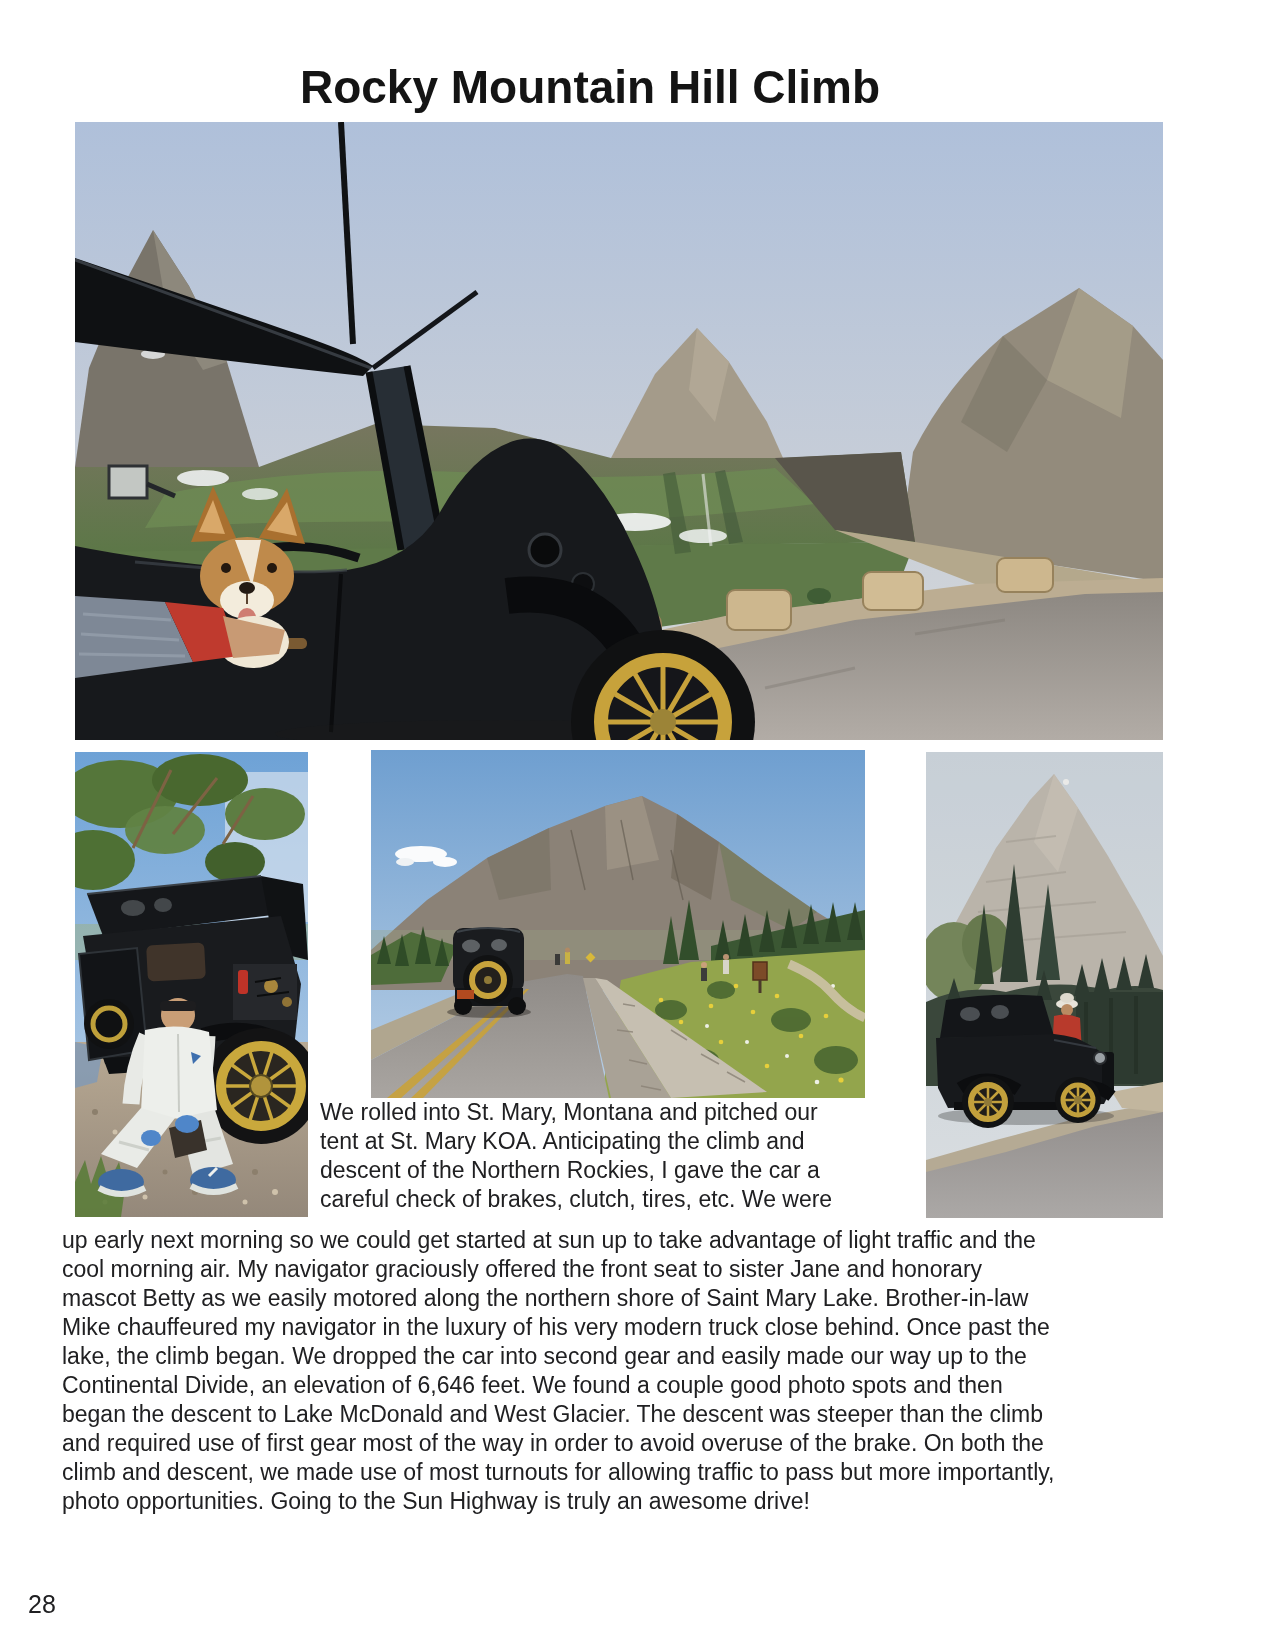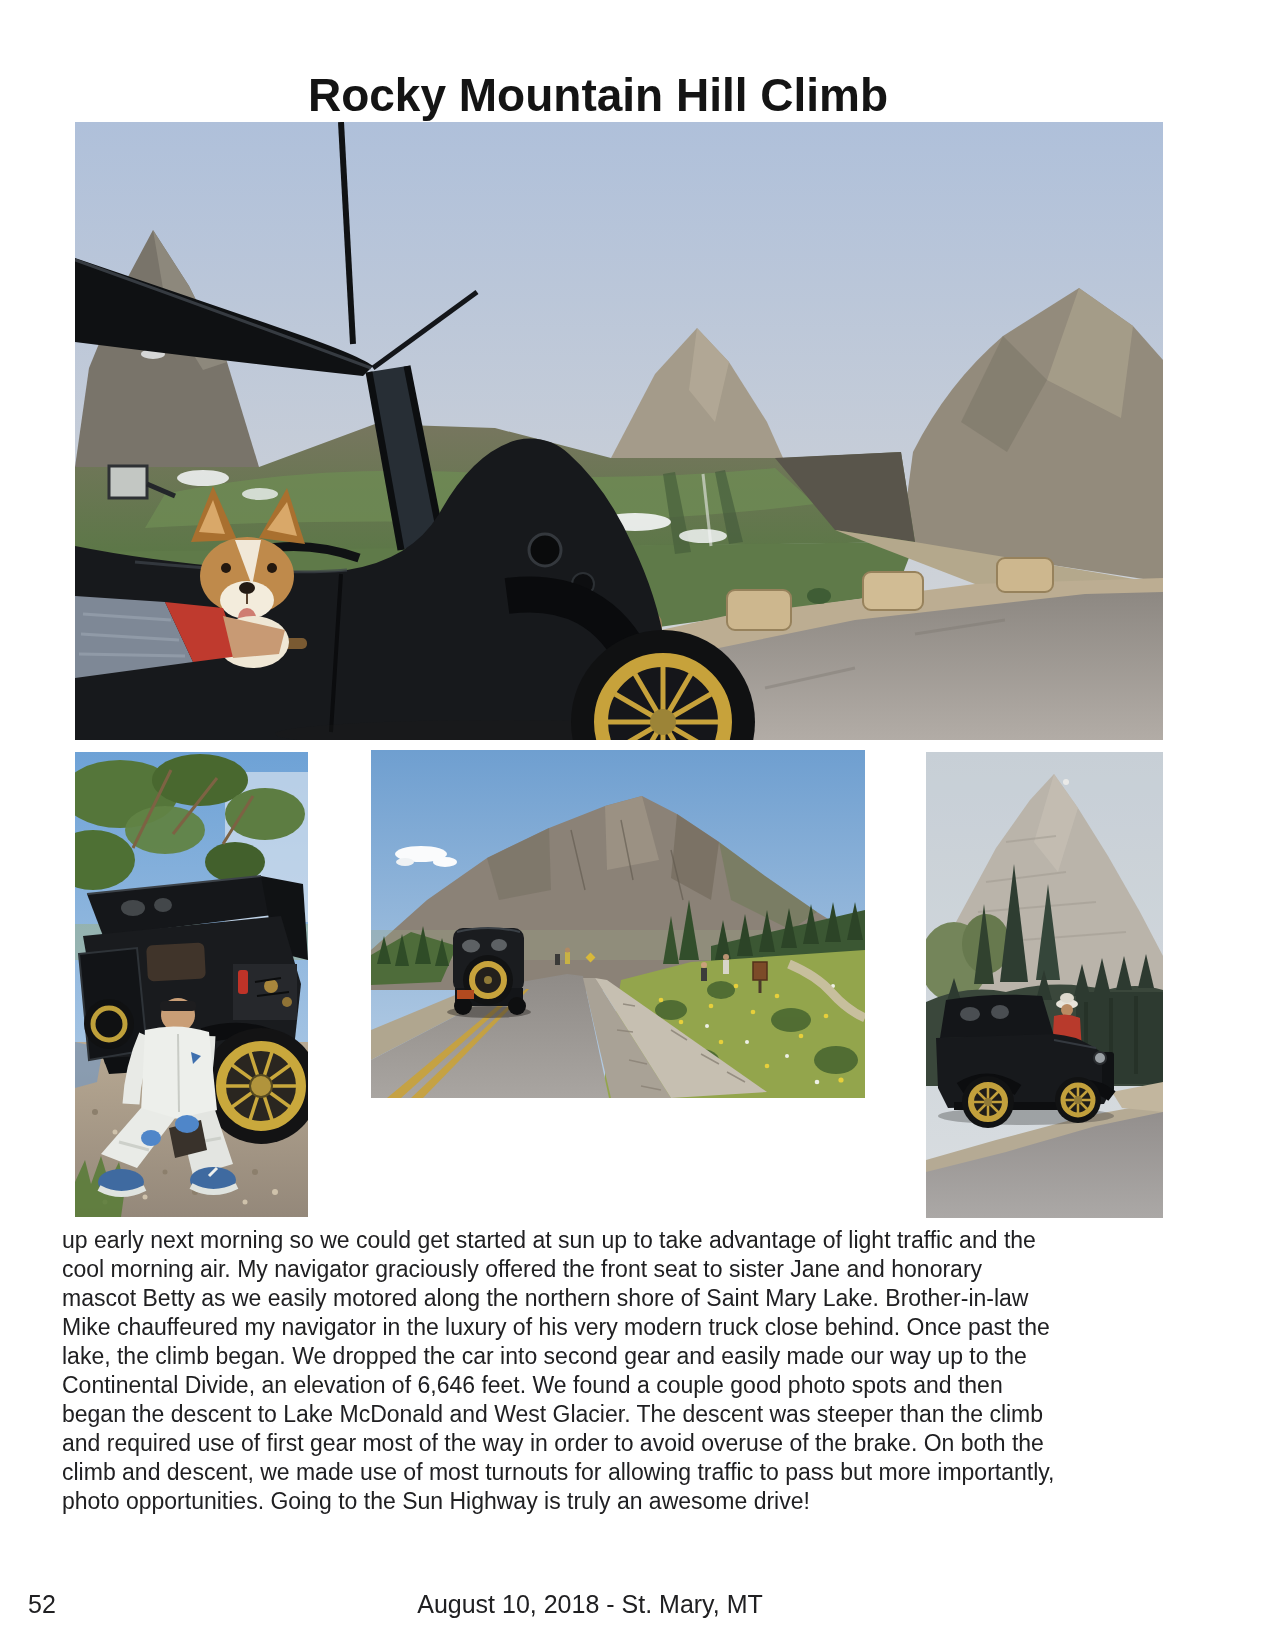--- a/index.html
+++ b/index.html
@@ -7,21 +7,21 @@
     --text:#202022;
     --title:#141414;
   }
   html,body{margin:0;padding:0;background:#888;}
   .page{
     position:relative;width:1275px;height:1650px;background:var(--page-bg);
     font-family:"Liberation Sans","DejaVu Sans",sans-serif;color:var(--text);
     overflow:hidden;margin:0 auto;
   }
   .title{
-    position:absolute;left:75px;top:60px;width:1030px;margin:8px;text-align:center;
+    position:absolute;left:75px;top:60px;width:1030px;margin:0;text-align:center;
     font-size:46px;font-weight:bold;color:var(--title);letter-spacing:0;
   }
   figure.photo{position:absolute;margin:0;overflow:hidden;background:#dfe3e8;}
   figure.photo svg{display:block;width:100%;height:100%;}
   .photo-main{left:75px;top:122px;width:1088px;height:618px;}
   .photo-repair{left:75px;top:752px;width:233px;height:465px;}
   .photo-road{left:371px;top:750px;width:494px;height:348px;}
   .photo-turnout{left:926px;top:752px;width:237px;height:466px;}
   .text-block{
     position:absolute;white-space:pre-line;font-size:23px;line-height:29px;color:var(--text);
@@ -457,27 +457,30 @@
         <path d="M152,348 L143,357"></path>
           <path d="M152,348 L139,348"></path>
           <path d="M152,348 L143,339"></path>
         <path d="M152,348 L152,335"></path>
           <path d="M152,348 L161,339"></path>
       </g>
       <circle cx="152" cy="348" r="4" fill="#907a38"></circle>
     </svg>
   </figure>
 
+  <div class="text-block text-intro">We rolled into St. Mary, Montana and pitched our
+tent at St. Mary KOA. Anticipating the climb and
+descent of the Northern Rockies, I gave the car a
+careful check of brakes, clutch, tires, etc. We were</div>
   <div class="text-block text-body">up early next morning so we could get started at sun up to take advantage of light traffic and the
 cool morning air. My navigator graciously offered the front seat to sister Jane and honorary
 mascot Betty as we easily motored along the northern shore of Saint Mary Lake. Brother-in-law
 Mike chauffeured my navigator in the luxury of his very modern truck close behind. Once past the
 lake, the climb began. We dropped the car into second gear and easily made our way up to the
 Continental Divide, an elevation of 6,646 feet. We found a couple good photo spots and then
 began the descent to Lake McDonald and West Glacier. The descent was steeper than the climb
 and required use of first gear most of the way in order to avoid overuse of the brake. On both the
 climb and descent, we made use of most turnouts for allowing traffic to pass but more importantly,
 photo opportunities. Going to the Sun Highway is truly an awesome drive!</div>
 
-  <div class="footer-num">52</div>
-  <div class="footer-date">August 10, 2018 - St. Mary, MT</div>
+  <div class="footer-num">28</div>
 
 </div>
 
 </body></html>

